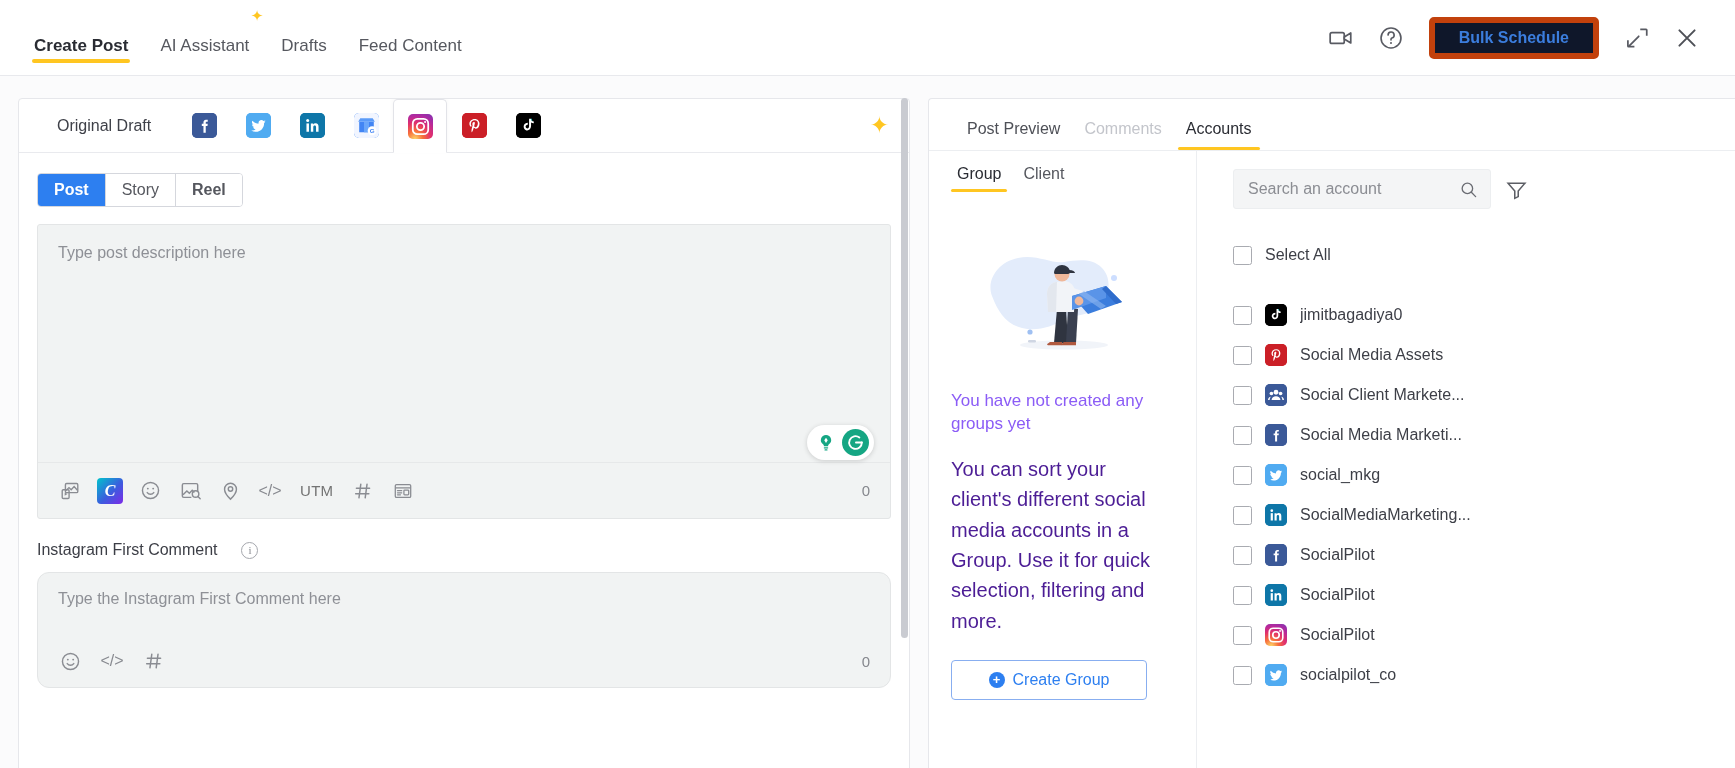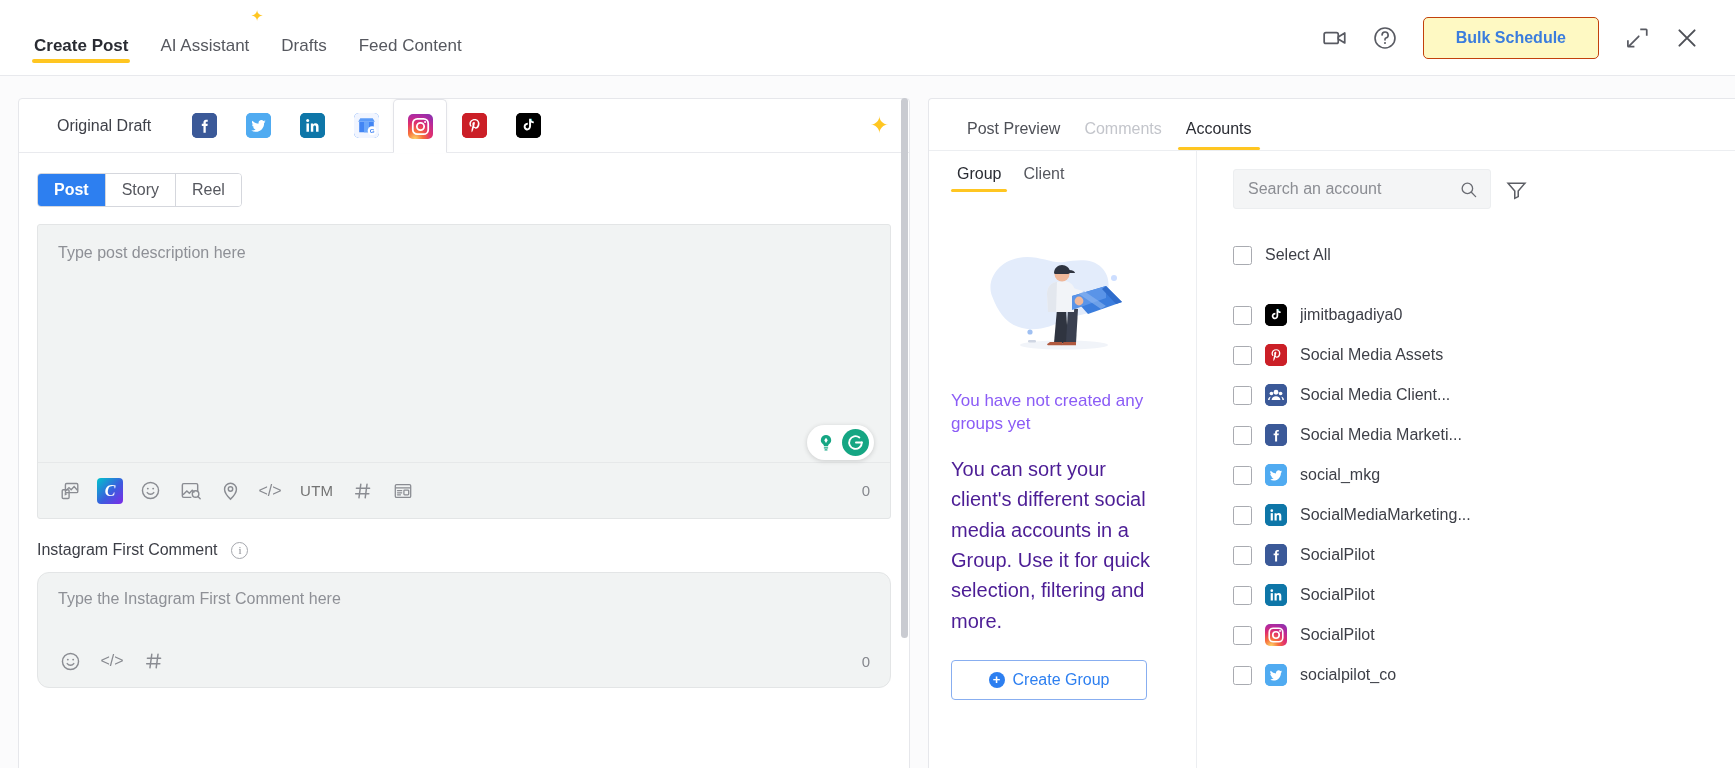--- a/index.html
+++ b/index.html
@@ -45,23 +45,23 @@
   }
   .topbar-right {
     margin-left: auto; display: flex; align-items: center; gap: 6px;
   }
   .icon-btn {
     width: 44px; height: 44px; border-radius: 6px;
     display: flex; align-items: center; justify-content: center;
     cursor: pointer; color: #585a62; background: none; border: none;
   }
   .bulk-btn {
-    height: 42px; padding: 0 32px; margin: 0 10px;
-    border: 1px solid #c2410c; border-radius: 5px;
-    background: #fef9c3; color: #3b7ddd;
+    height: 42px; padding: 0 24px; margin: 0 10px;
+    border: 6px solid #c2410c; border-radius: 5px;
+    background: #0f172a; color: #3b7ddd;
     font-size: 16px; font-weight: 600; font-family: inherit;
     cursor: pointer; display: flex; align-items: center;
   }
   .close-btn { font-size: 0; }
 
   
   .body-wrap { flex: 1; display: flex; min-height: 0; padding: 22px 0 0 0; }
 
   
   .left-col {
@@ -126,21 +126,21 @@
   .type-row { padding: 20px 18px 0 18px; }
   .seg {
     display: inline-flex; border: 1px solid #d5d7dd; border-radius: 4px;
     overflow: hidden;
   }
   .seg-item {
     padding: 7px 16px; font-size: 16px; color: #55575e;
     background: #fff; cursor: pointer;
     border-right: 1px solid #d5d7dd;
   }
-  .seg-item:last-child { border-right: none; }
+  .seg-item:last-child { border-right: none; font-weight: bold; }
   .seg-item.active { background: #2d7ff0; color: #fff; font-weight: 600; }
 
   .editor-box {
     margin: 17px 18px 0 18px;
     background: #f1f3f3;
     border: 1px solid #e3e5e6;
     border-radius: 3px;
     height: 295px;
     position: relative;
     display: flex; flex-direction: column;
@@ -177,21 +177,21 @@
   .canva {
     width: 26px; height: 26px; border-radius: 4px;
     background: linear-gradient(135deg,#00c4cc 0%,#3b5cde 55%,#7d2ae8 100%);
     color: #fff; display: flex; align-items: center; justify-content: center;
     font-size: 16px; font-style: italic; font-weight: 600;
     font-family: "Liberation Serif", serif;
   }
   .char-count { margin-left: auto; font-size: 15px; color: #85878d; padding-right: 6px; }
 
   .fc-head {
-    display: flex; align-items: center; gap: 14px;
+    display: flex; align-items: center; gap: 24px;
     padding: 22px 18px 0 18px;
     font-size: 16px; color: #3c3e46;
   }
   .info-i {
     width: 17px; height: 17px; border-radius: 50%;
     border: 1.3px solid #a5a7ad; color: #888a90;
     font-size: 11px; display: flex; align-items: center; justify-content: center;
     font-family: "Liberation Serif", serif; cursor: pointer;
   }
   .fc-box {
@@ -672,21 +672,21 @@
                 <svg width="22" height="22" viewBox="0 0 24 24">
                     <rect width="24" height="24" rx="5" fill="#3b5998"></rect>
                     <circle cx="12" cy="9" r="2.6" fill="#fff"></circle>
                     <circle cx="7" cy="10.4" r="2" fill="#fff"></circle>
                     <circle cx="17" cy="10.4" r="2" fill="#fff"></circle>
                     <path d="M7.2 17.4c0-2.4 2.2-4 4.8-4s4.8 1.6 4.8 4z" fill="#fff"></path>
                     <path d="M3.3 17.4c0-1.9 1.3-3.2 3.1-3.4-.8.8-1.3 2-1.4 3.4z" fill="#fff"></path>
                     <path d="M20.7 17.4c0-1.9-1.3-3.2-3.1-3.4.8.8 1.3 2 1.4 3.4z" fill="#fff"></path>
                   </svg>
               </span>
-              <span class="acct-name">Social Media Client...</span>
+              <span class="acct-name">Social Client Markete...</span>
             </div>
 
             <div class="acct-row">
               <span class="cbx"></span>
               <span class="acct-ico ico-fb">
                 <svg width="22" height="22" viewBox="0 0 24 24">
                     <rect width="24" height="24" rx="5" fill="#3b5998"></rect>
                     <path d="M15.1 8.3h-1.3c-.3 0-.6.3-.6.8v1.2h1.9l-.25 2.1h-1.65V19h-2.2v-6.6H9.4v-2.1h1.6V9.1c0-1.5 1-2.6 2.4-2.6h1.7z" fill="#fff"></path>
                   </svg>
               </span>

